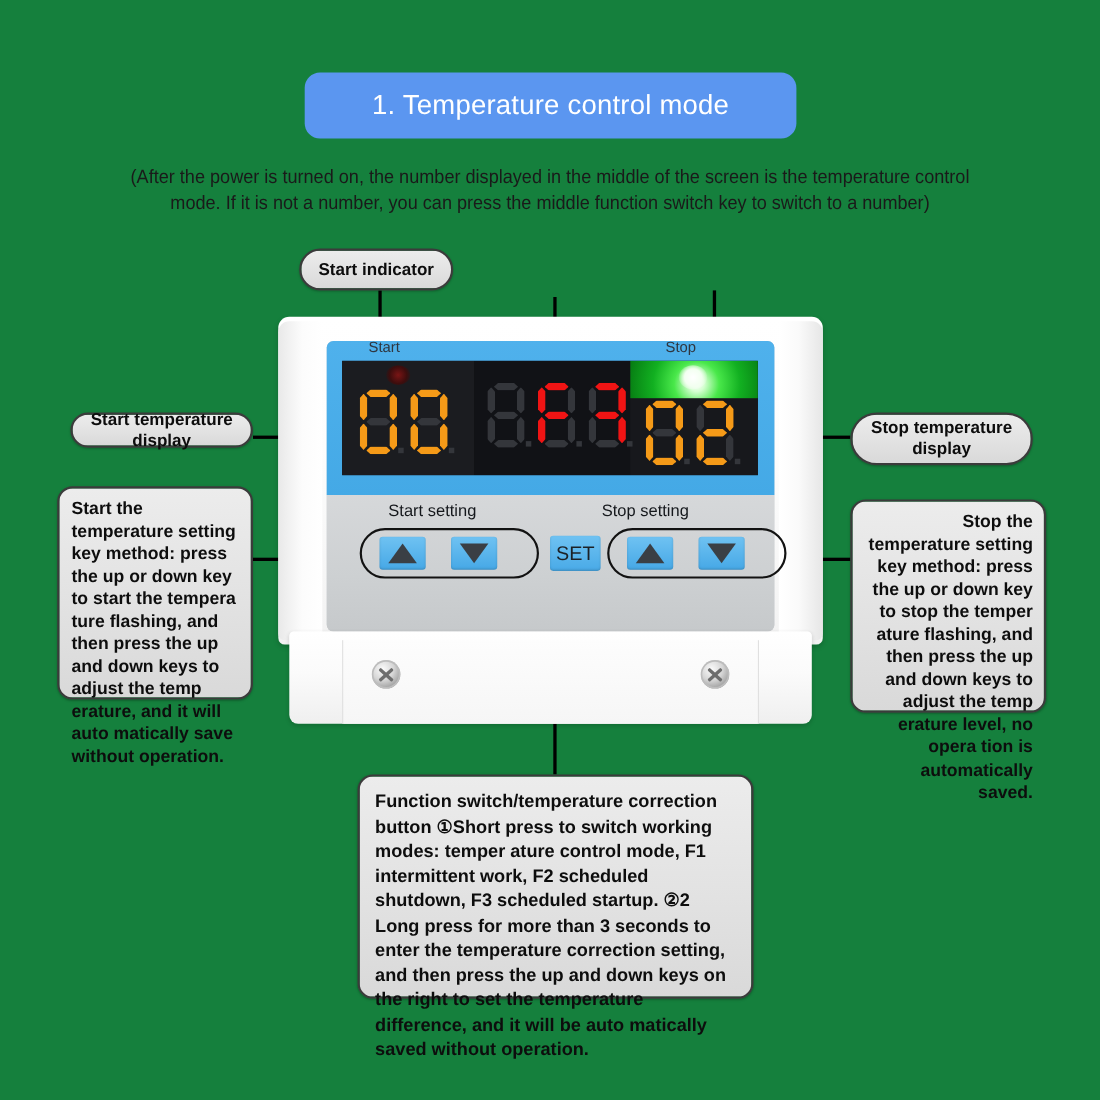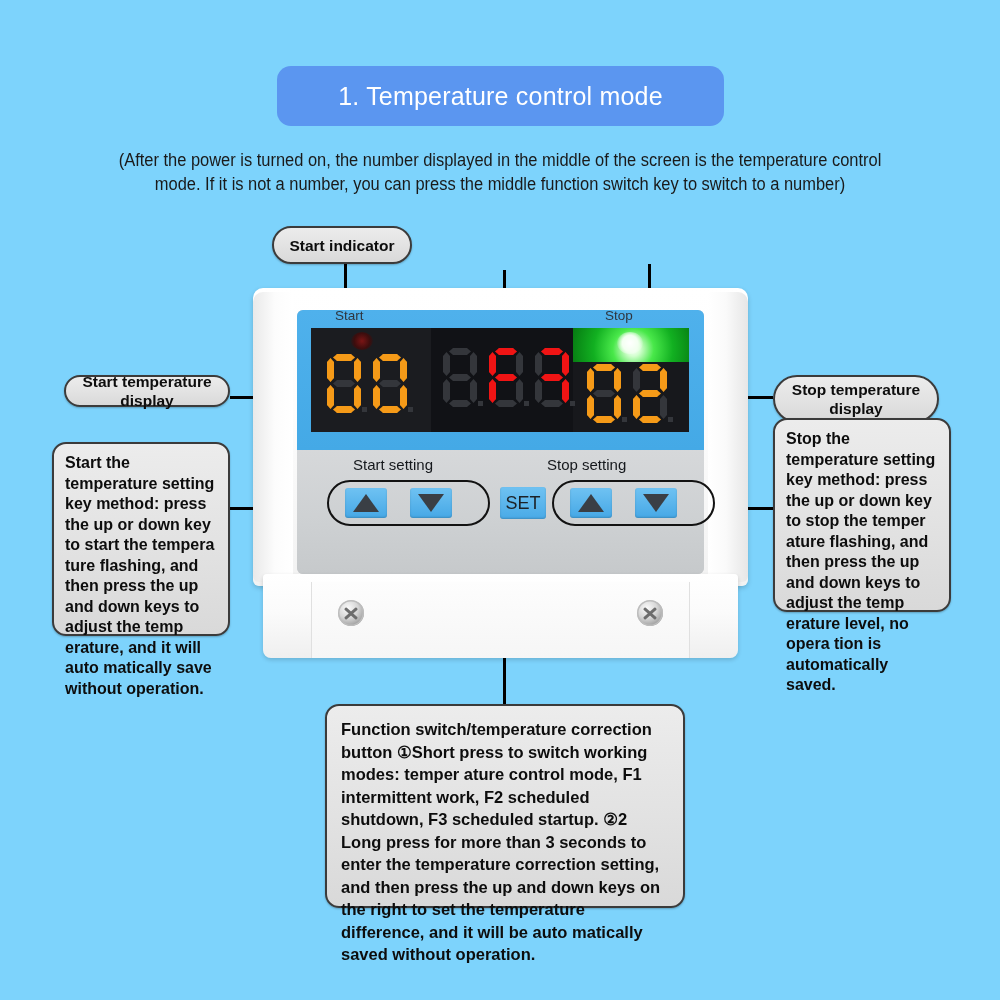--- a/index.html
+++ b/index.html
@@ -6,21 +6,21 @@
   html, body {
     margin: 0; padding: 0;
     width: 1000px; height: 1000px;
     background: #ffffff;
     font-family: "Liberation Sans", sans-serif;
     overflow: hidden;
   }
   #stage {
     position: relative;
     width: 1000px; height: 1000px;
-    background: #7dd3fc;
+    background: #15803d;
   }
 
   
   .header-pill {
     position: absolute;
     left: 277px; top: 66px;
     width: 447px; height: 60px;
     background: #5b96f0;
     border-radius: 14px;
     display: flex; align-items: center; justify-content: center;
@@ -75,21 +75,21 @@
     box-shadow: 0 1px 2px rgba(0,0,0,.25);
   }
 
   
   #c-start-ind   { left:272px; top:226px; width:140px; height:38px; }
   #c-realtime    { left:432px; top:220px; width:148px; height:50px; }
   #c-stop-ind    { left:598px; top:226px; width:135px; height:38px; }
   #c-start-disp  { left:64px;  top:375px; width:166px; height:32px; }
   #c-stop-disp   { left:773px; top:375px; width:166px; height:48px; }
   #c-start-key   { left:52px;  top:442px; width:178px; height:194px; }
-  #c-stop-key    { left:773px; top:418px; width:178px; height:194px; }
+  #c-stop-key    { left:773px; top:454px; width:178px; height:194px;text-align:right; }
   #c-func        { left:325px; top:704px; width:360px; height:204px; }
 
   
   .line { position:absolute; background:#000; }
   .dot  { position:absolute; width:11px; height:11px; border-radius:50%; background:#000; }
 
   
   #device {
     position:absolute;
     left:253px; top:288px;

